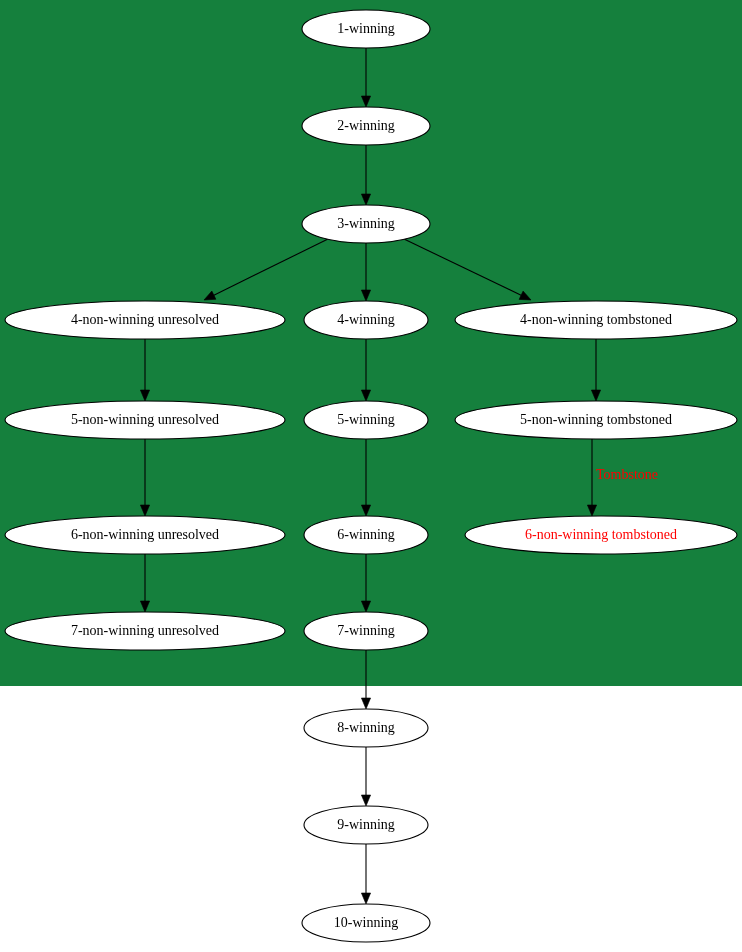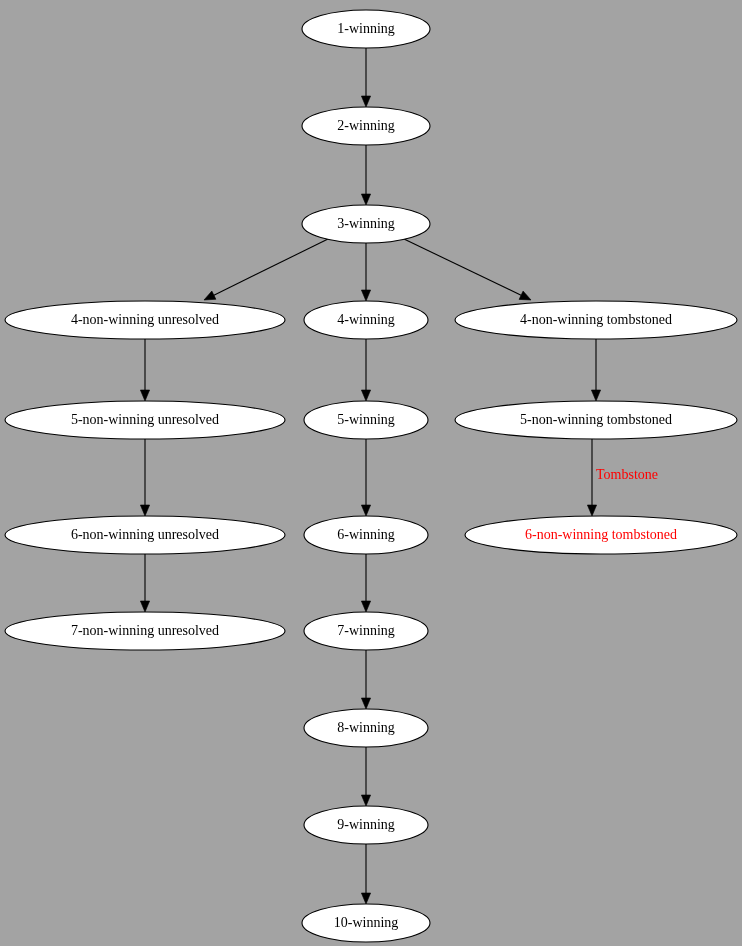--- a/index.html
+++ b/index.html
@@ -10,22 +10,22 @@
   }
   body {
     width: 742px;
     height: 952px;
     overflow: hidden;
     font-family: "Liberation Serif", "DejaVu Serif", serif;
   }
   #graph-root {
     position: relative;
     width: 742px;
-    height: 946px;
-    background: #a3a3a3;
+    height: 686px;
+    background: #15803d;
   }
   svg#graph-svg {
     display: block;
     width: 742px;
     height: 952px;
   }
   .node-ellipse {
     fill: #ffffff;
     stroke: #000000;
     stroke-width: 1.1;

